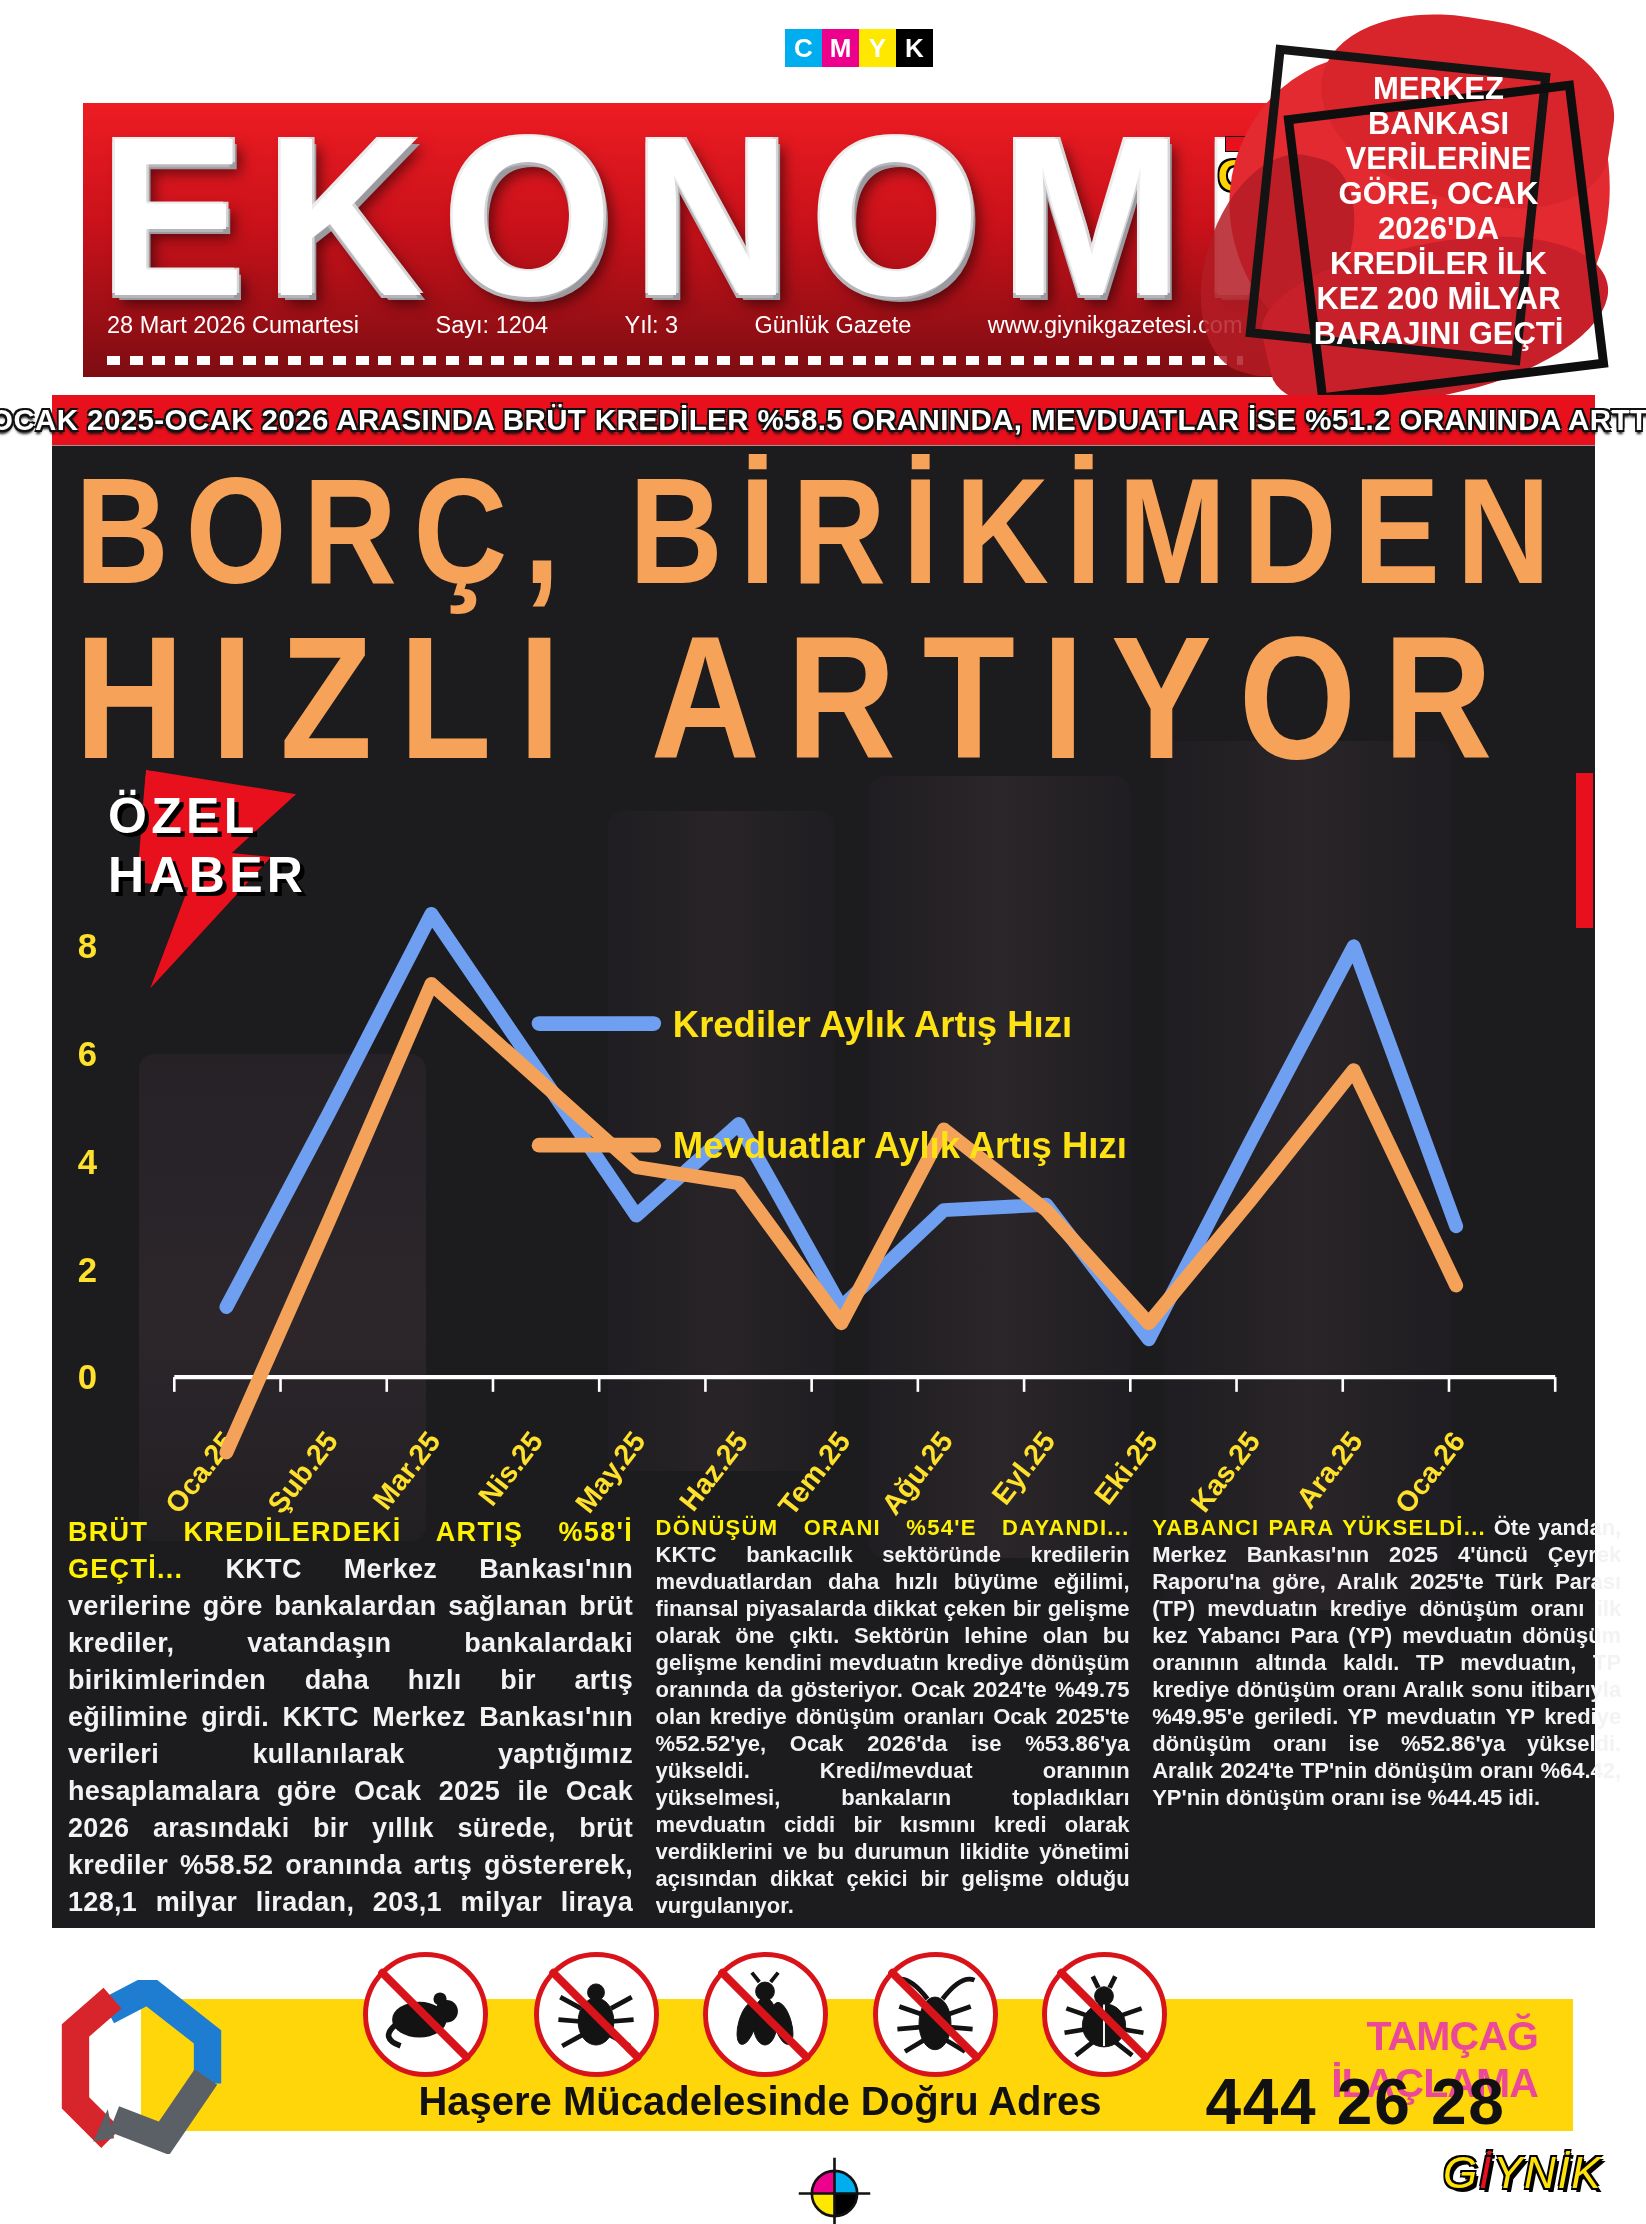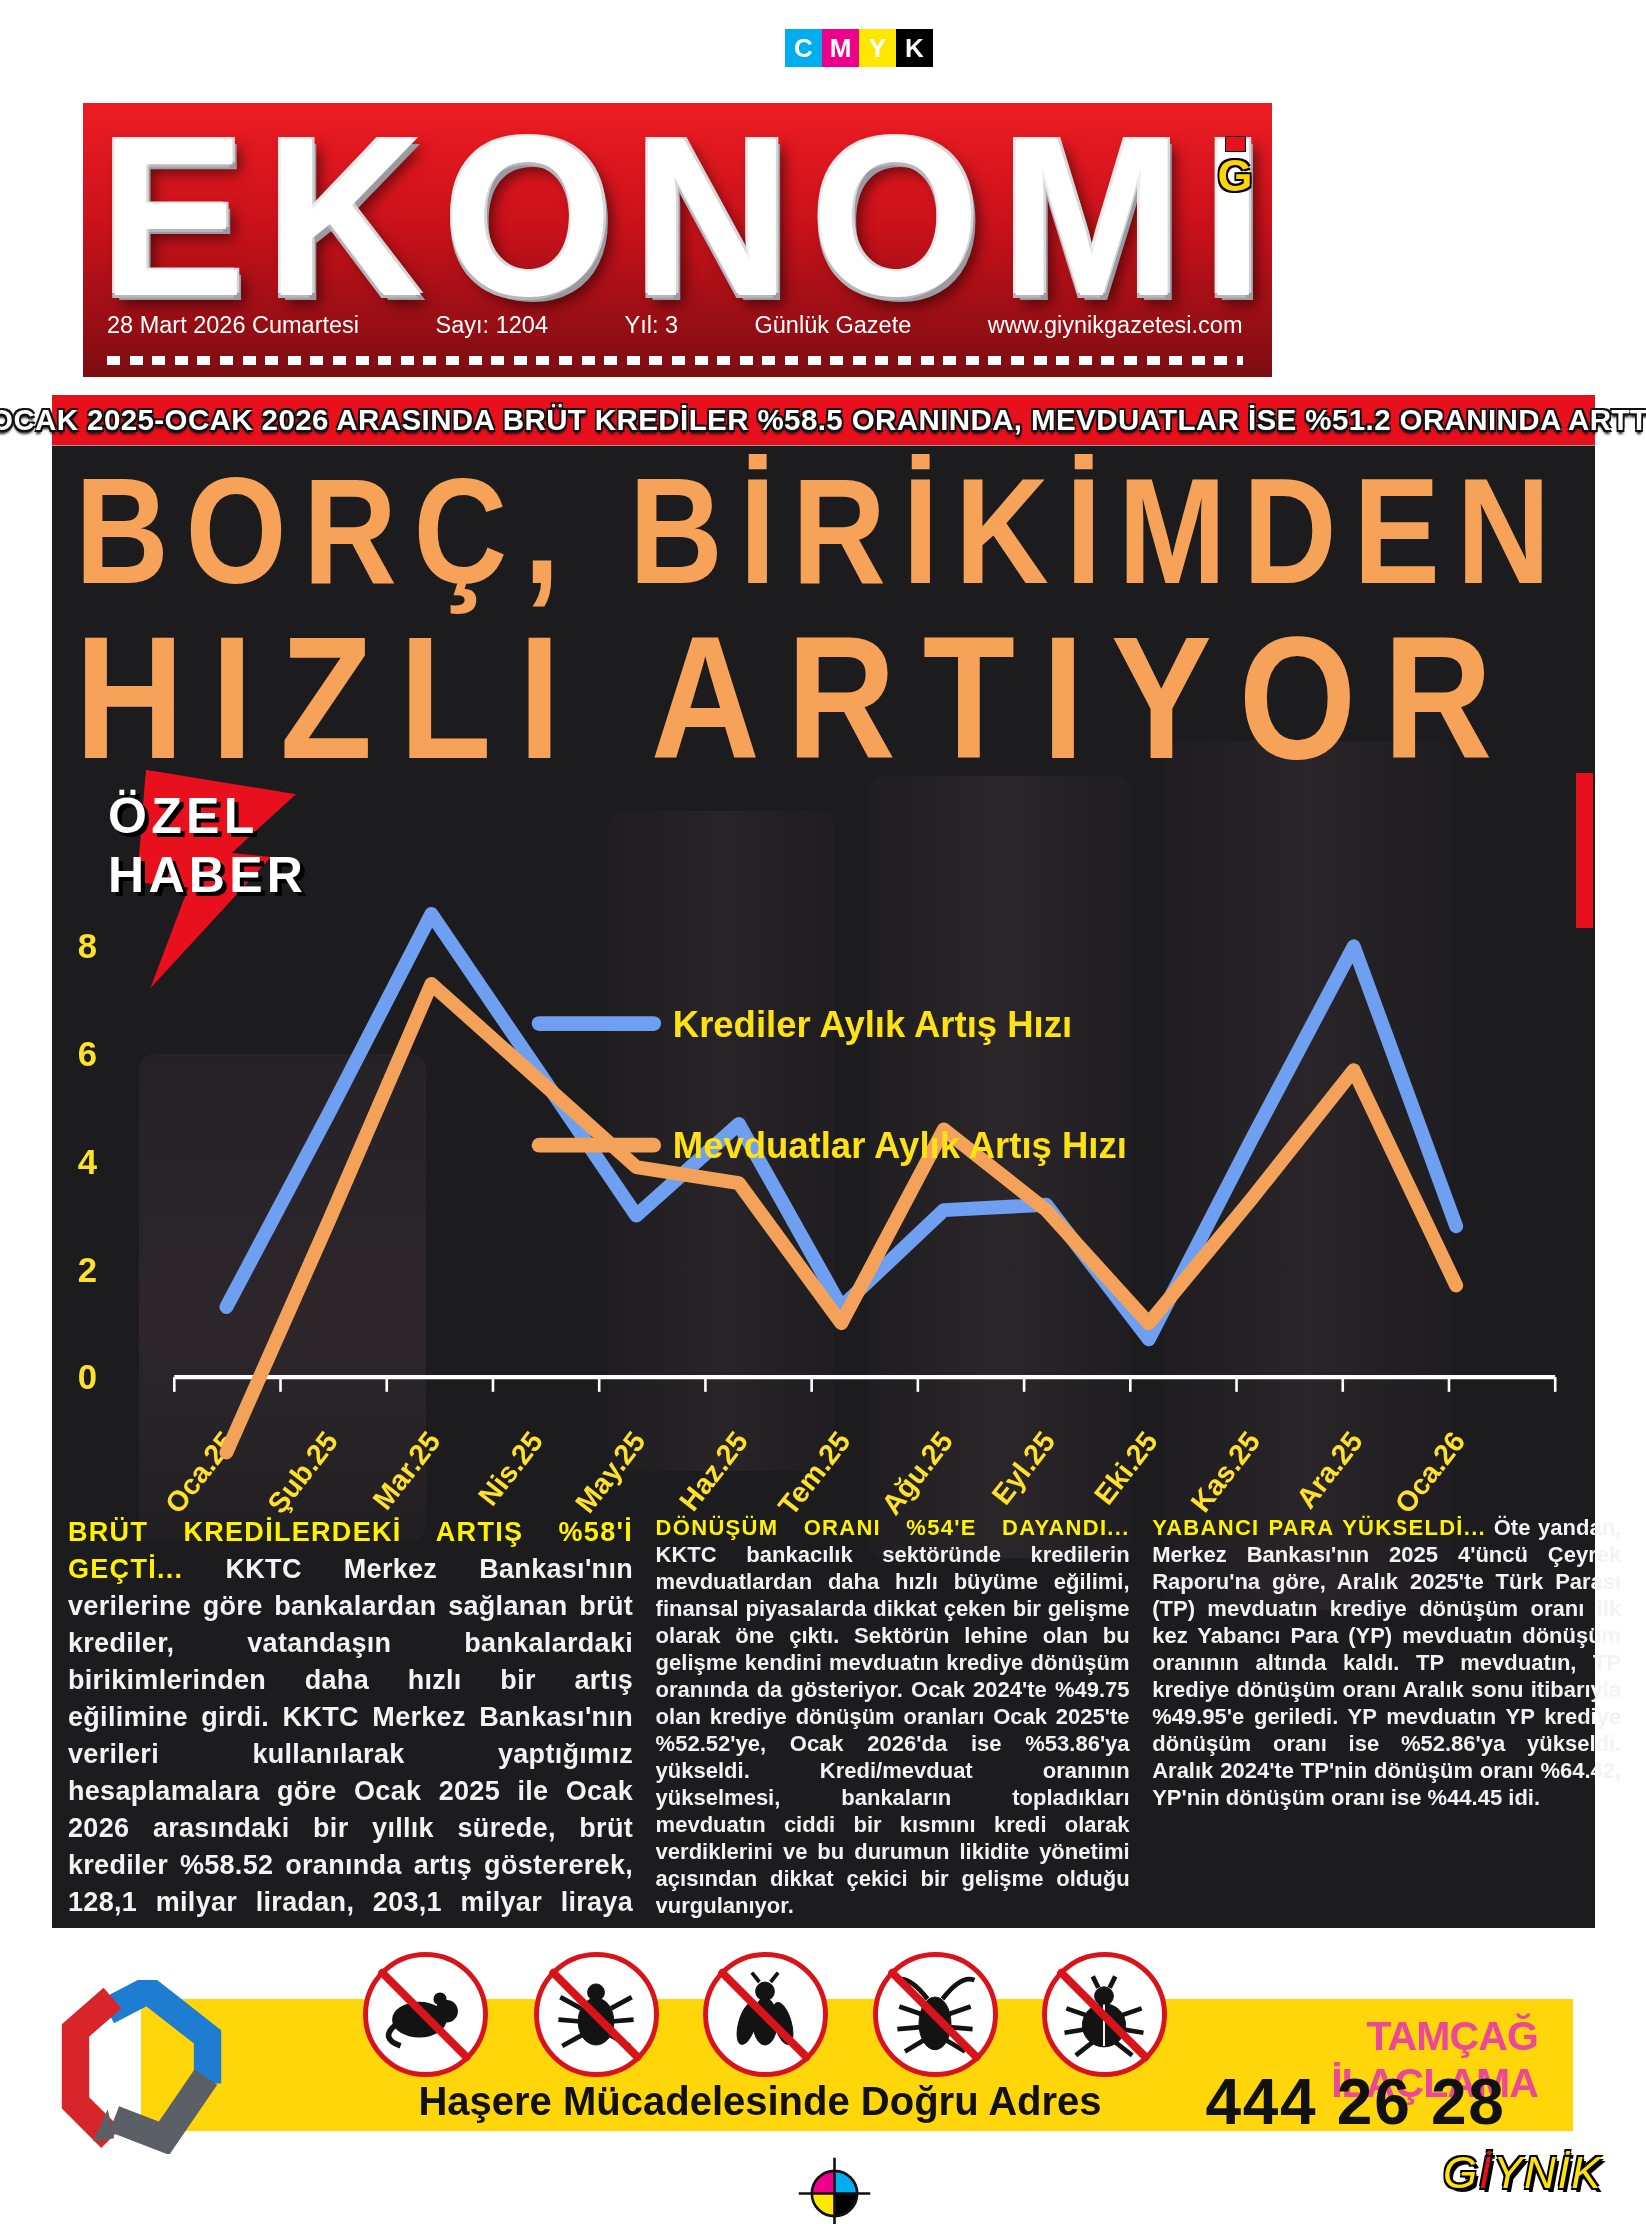--- a/index.html
+++ b/index.html
@@ -131,20 +131,29 @@
     <div class="mast-info">
       <span>28 Mart 2026 Cumartesi</span>
       <span>Sayı: 1204</span>
       <span>Yıl: 3</span>
       <span>Günlük Gazete</span>
       <span>www.giynikgazetesi.com</span>
     </div>
     <div class="mast-dash"></div>
   </div>
 
+  <div class="abs splash">
+    <div class="blob1"></div>
+    <div class="blob2"></div>
+    <div class="blob4"></div>
+    <div class="blob3"></div>
+    <div class="frame1"></div>
+    <div class="frame2"></div>
+    <div class="splash-text">MERKEZ BANKASI VERİLERİNE GÖRE, OCAK 2026'DA KREDİLER İLK KEZ 200 MİLYAR BARAJINI GEÇTİ</div>
+  </div>
 
   <div class="abs ticker">
     <span>OCAK 2025-OCAK 2026 ARASINDA BRÜT KREDİLER %58.5 ORANINDA, MEVDUATLAR İSE %51.2 ORANINDA ARTTI</span>
   </div>
 
   <div class="abs dark">
     <div class="roll" style="left:87px;top:608px;width:287px;height:487px;background:linear-gradient(180deg,#4a3b45,#6e5460 55%,#3a3038);"></div>
     <div class="roll" style="left:556px;top:365px;width:226px;height:660px;background:linear-gradient(90deg,#2c272e,#58474f 50%,#2c272e);"></div>
     <div class="roll" style="left:817px;top:330px;width:261px;height:782px;background:linear-gradient(90deg,#2e2930,#645059 50%,#2e2930);"></div>
     <div class="roll" style="left:1112px;top:295px;width:287px;height:869px;background:linear-gradient(90deg,#2a252c,#5d4b55 50%,#2a252c);"></div>

